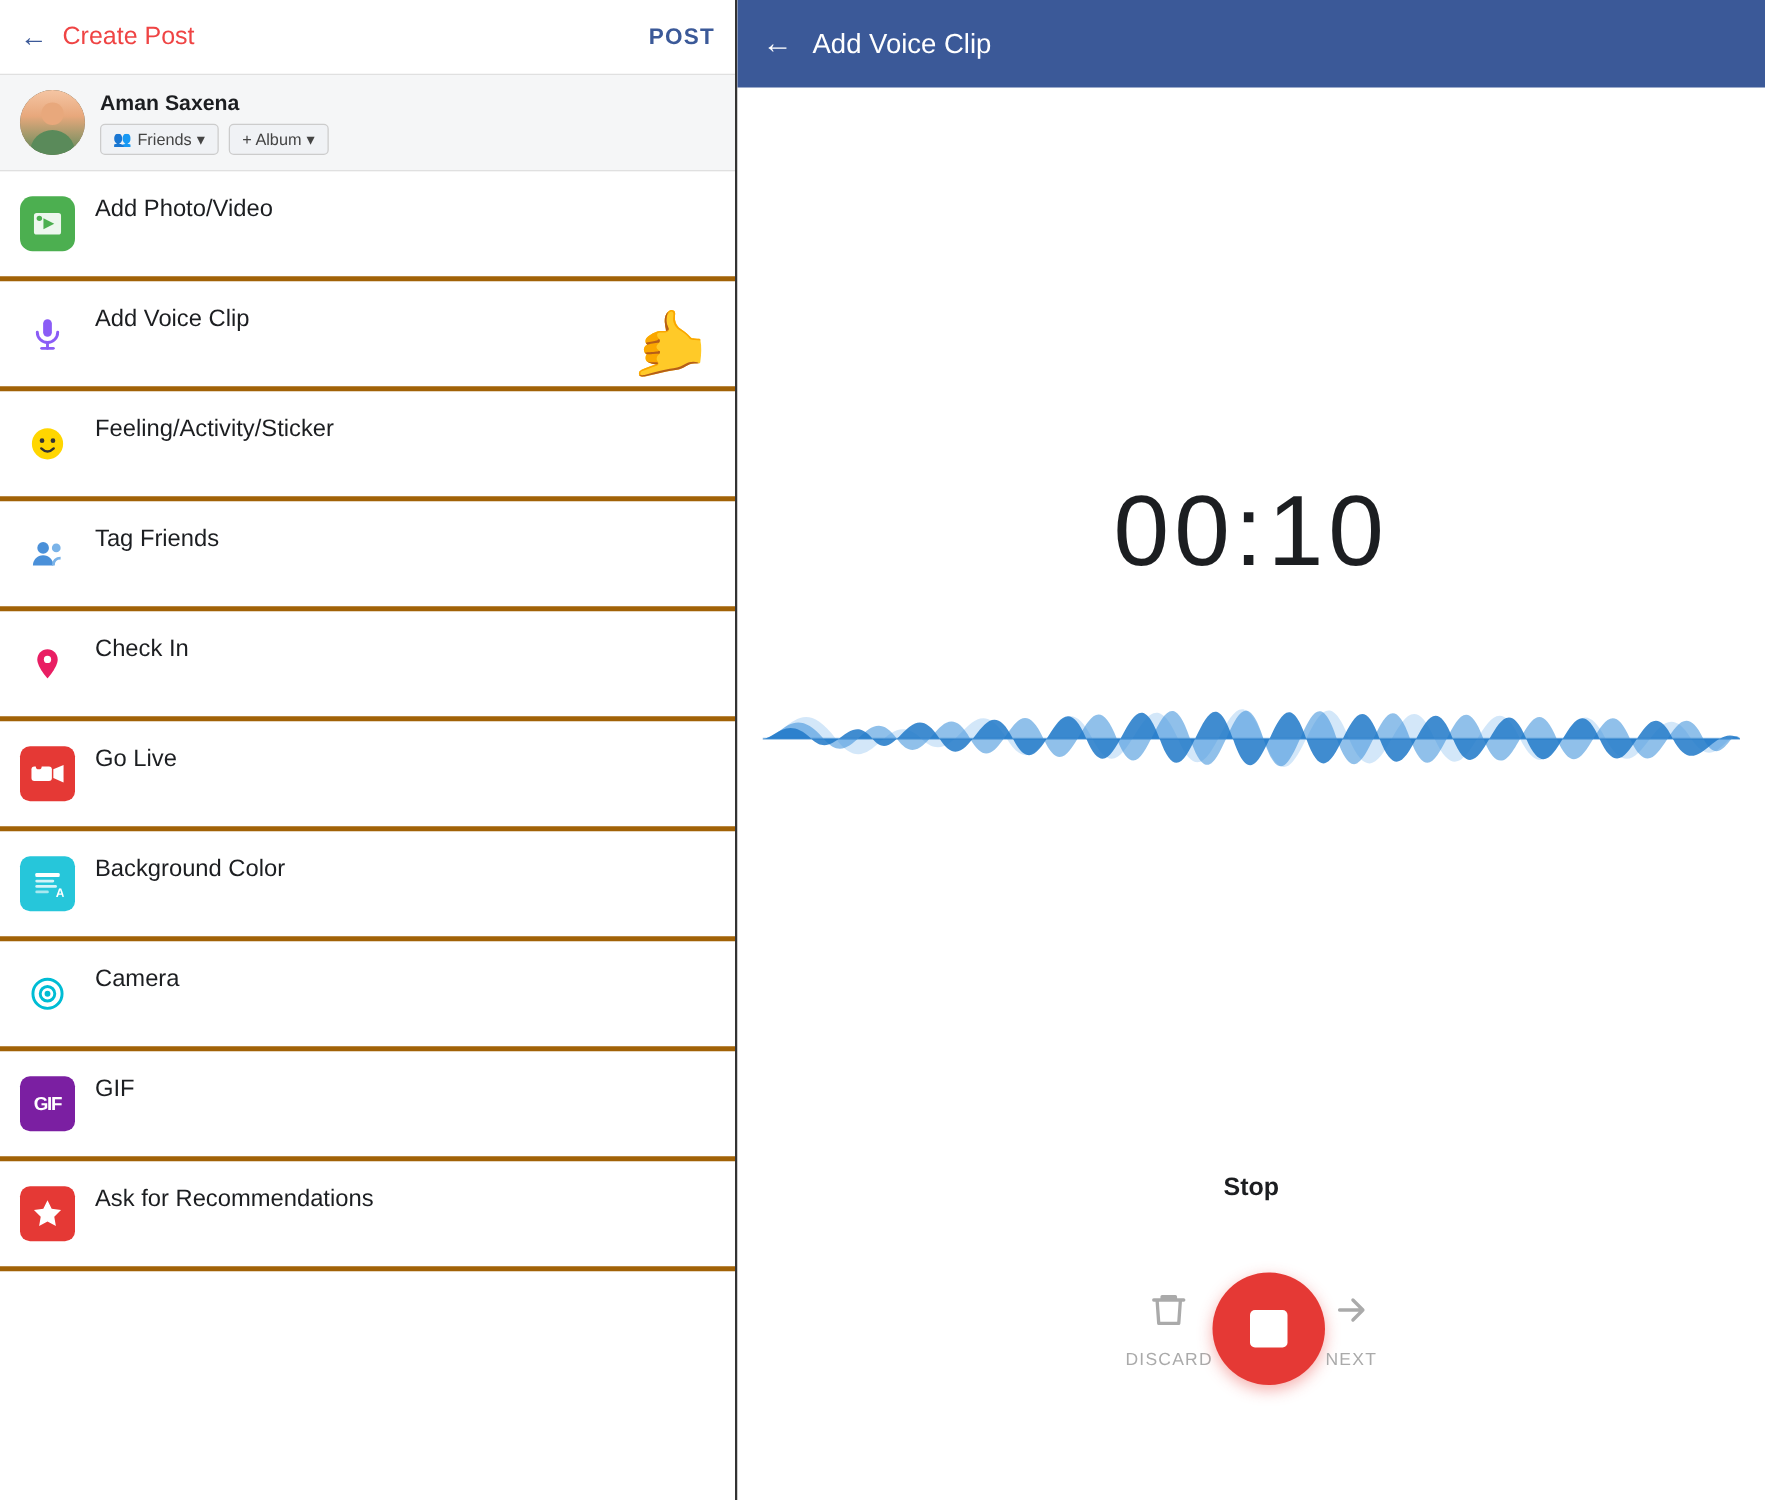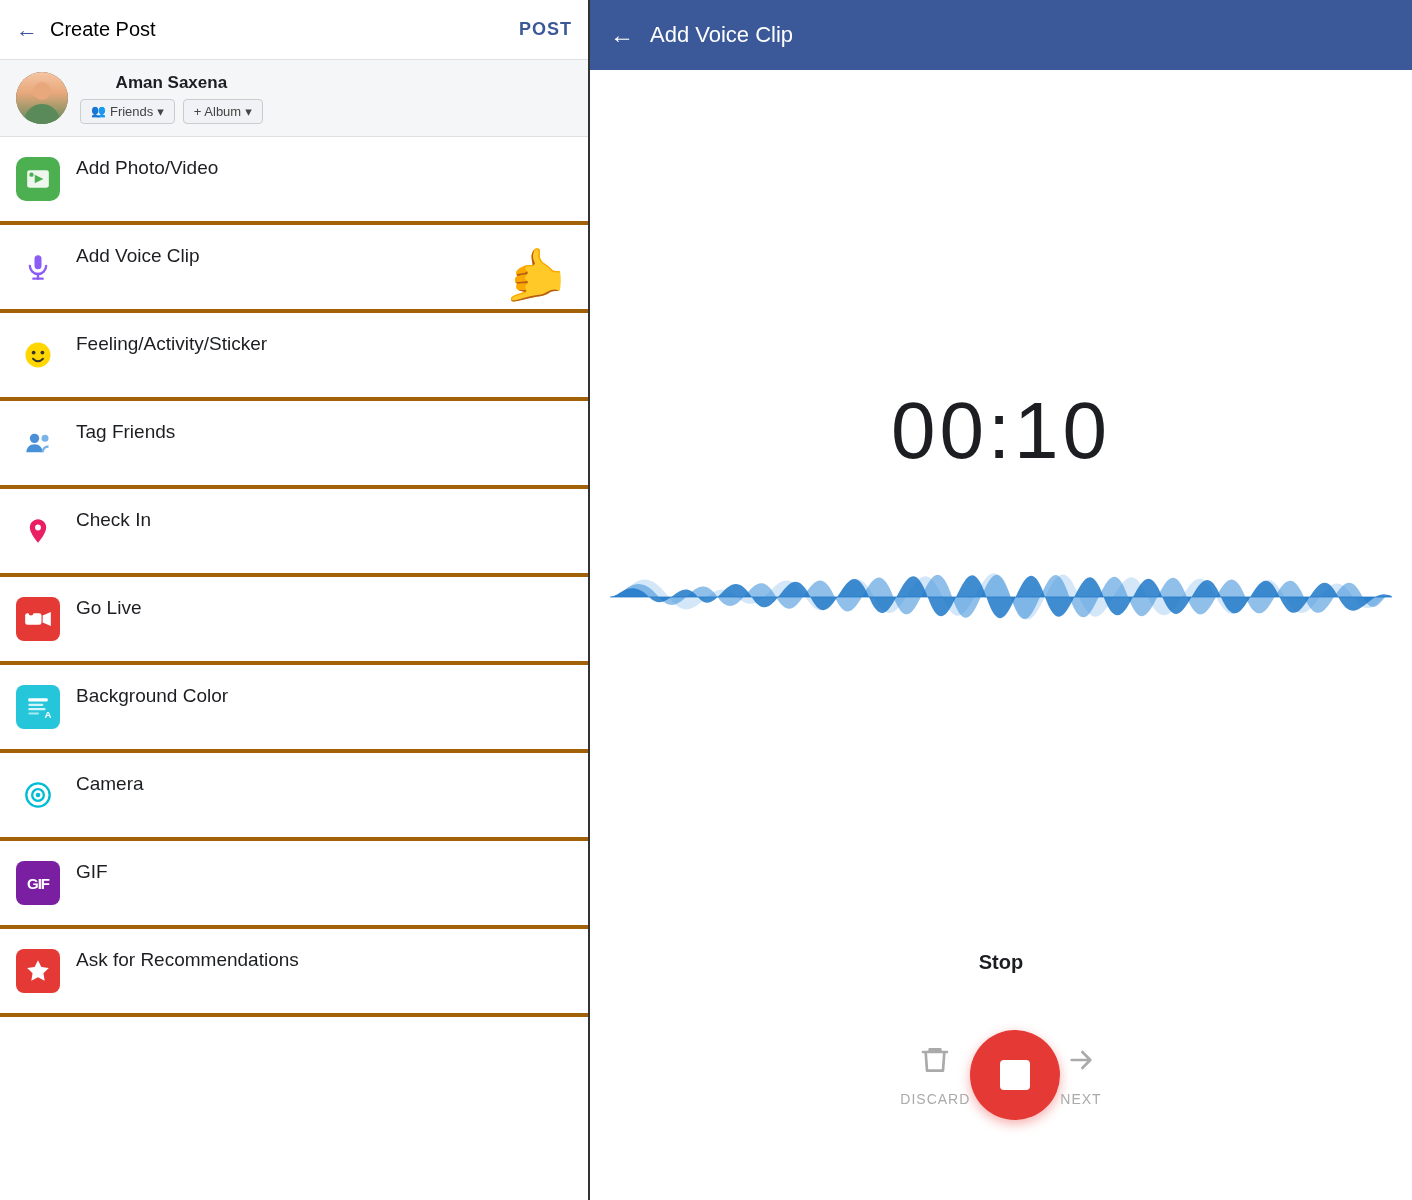--- a/index.html
+++ b/index.html
@@ -39,21 +39,21 @@
       gap: 12px;
     }
     .back-arrow {
       font-size: 22px;
       color: #3b5998;
       cursor: pointer;
     }
     .header-title {
       font-size: 20px;
       font-weight: 500;
-      color: #000000;
+      color: #ef4444;
     }
     .post-btn {
       font-size: 18px;
       font-weight: 600;
       color: #3b5998;
       letter-spacing: 1px;
       cursor: pointer;
       background: none;
       border: none;
     }
@@ -102,21 +102,20 @@
       transform: translateX(-50%);
       width: 36px;
       height: 20px;
       background: #5a8a5a;
       border-radius: 18px 18px 0 0;
     }
     .user-info {
       display: flex;
       flex-direction: column;
       gap: 6px;
-      align-items: center;
     }
     .user-name {
       font-size: 17px;
       font-weight: 700;
       color: #1c1e21;
     }
     .user-controls {
       display: flex;
       gap: 8px;
     }
@@ -203,21 +202,21 @@
       color: #fff;
     }
 
     
     .right-content {
       flex: 1;
       display: flex;
       flex-direction: column;
       align-items: center;
       justify-content: space-between;
-      padding: 60px 20px 40px;
+      padding: 60px 20px 52px;
     }
 
     .timer-display {
       font-size: 80px;
       font-weight: 200;
       color: #1c1e21;
       letter-spacing: 4px;
       margin-top: 20px;
     }
 

